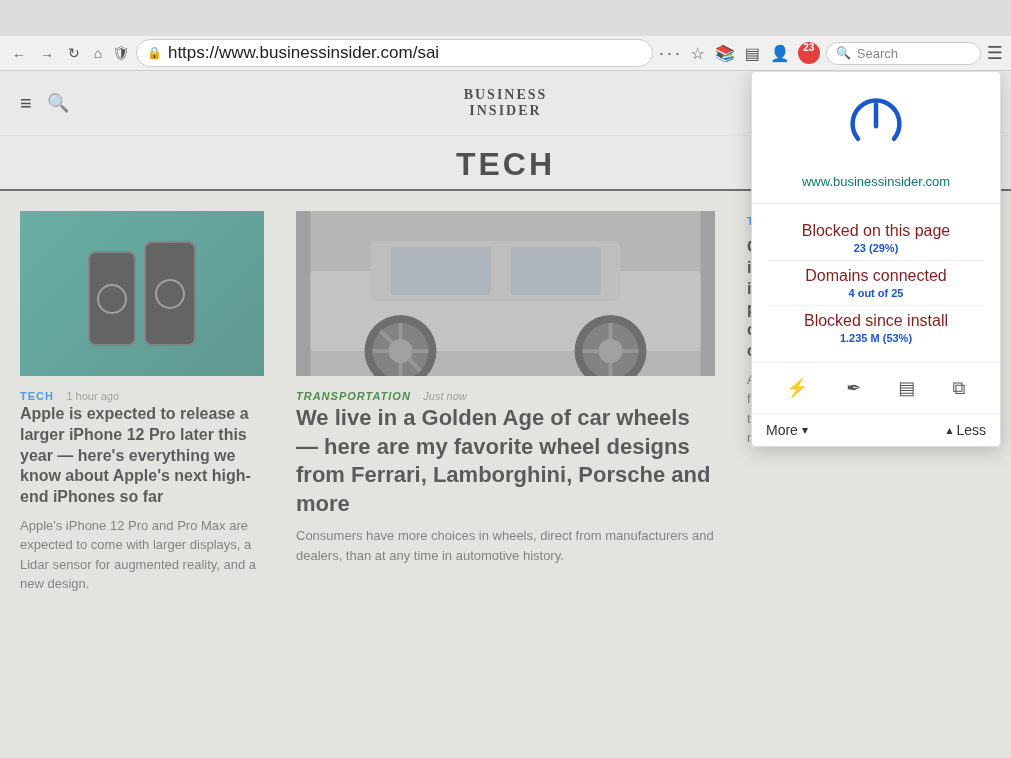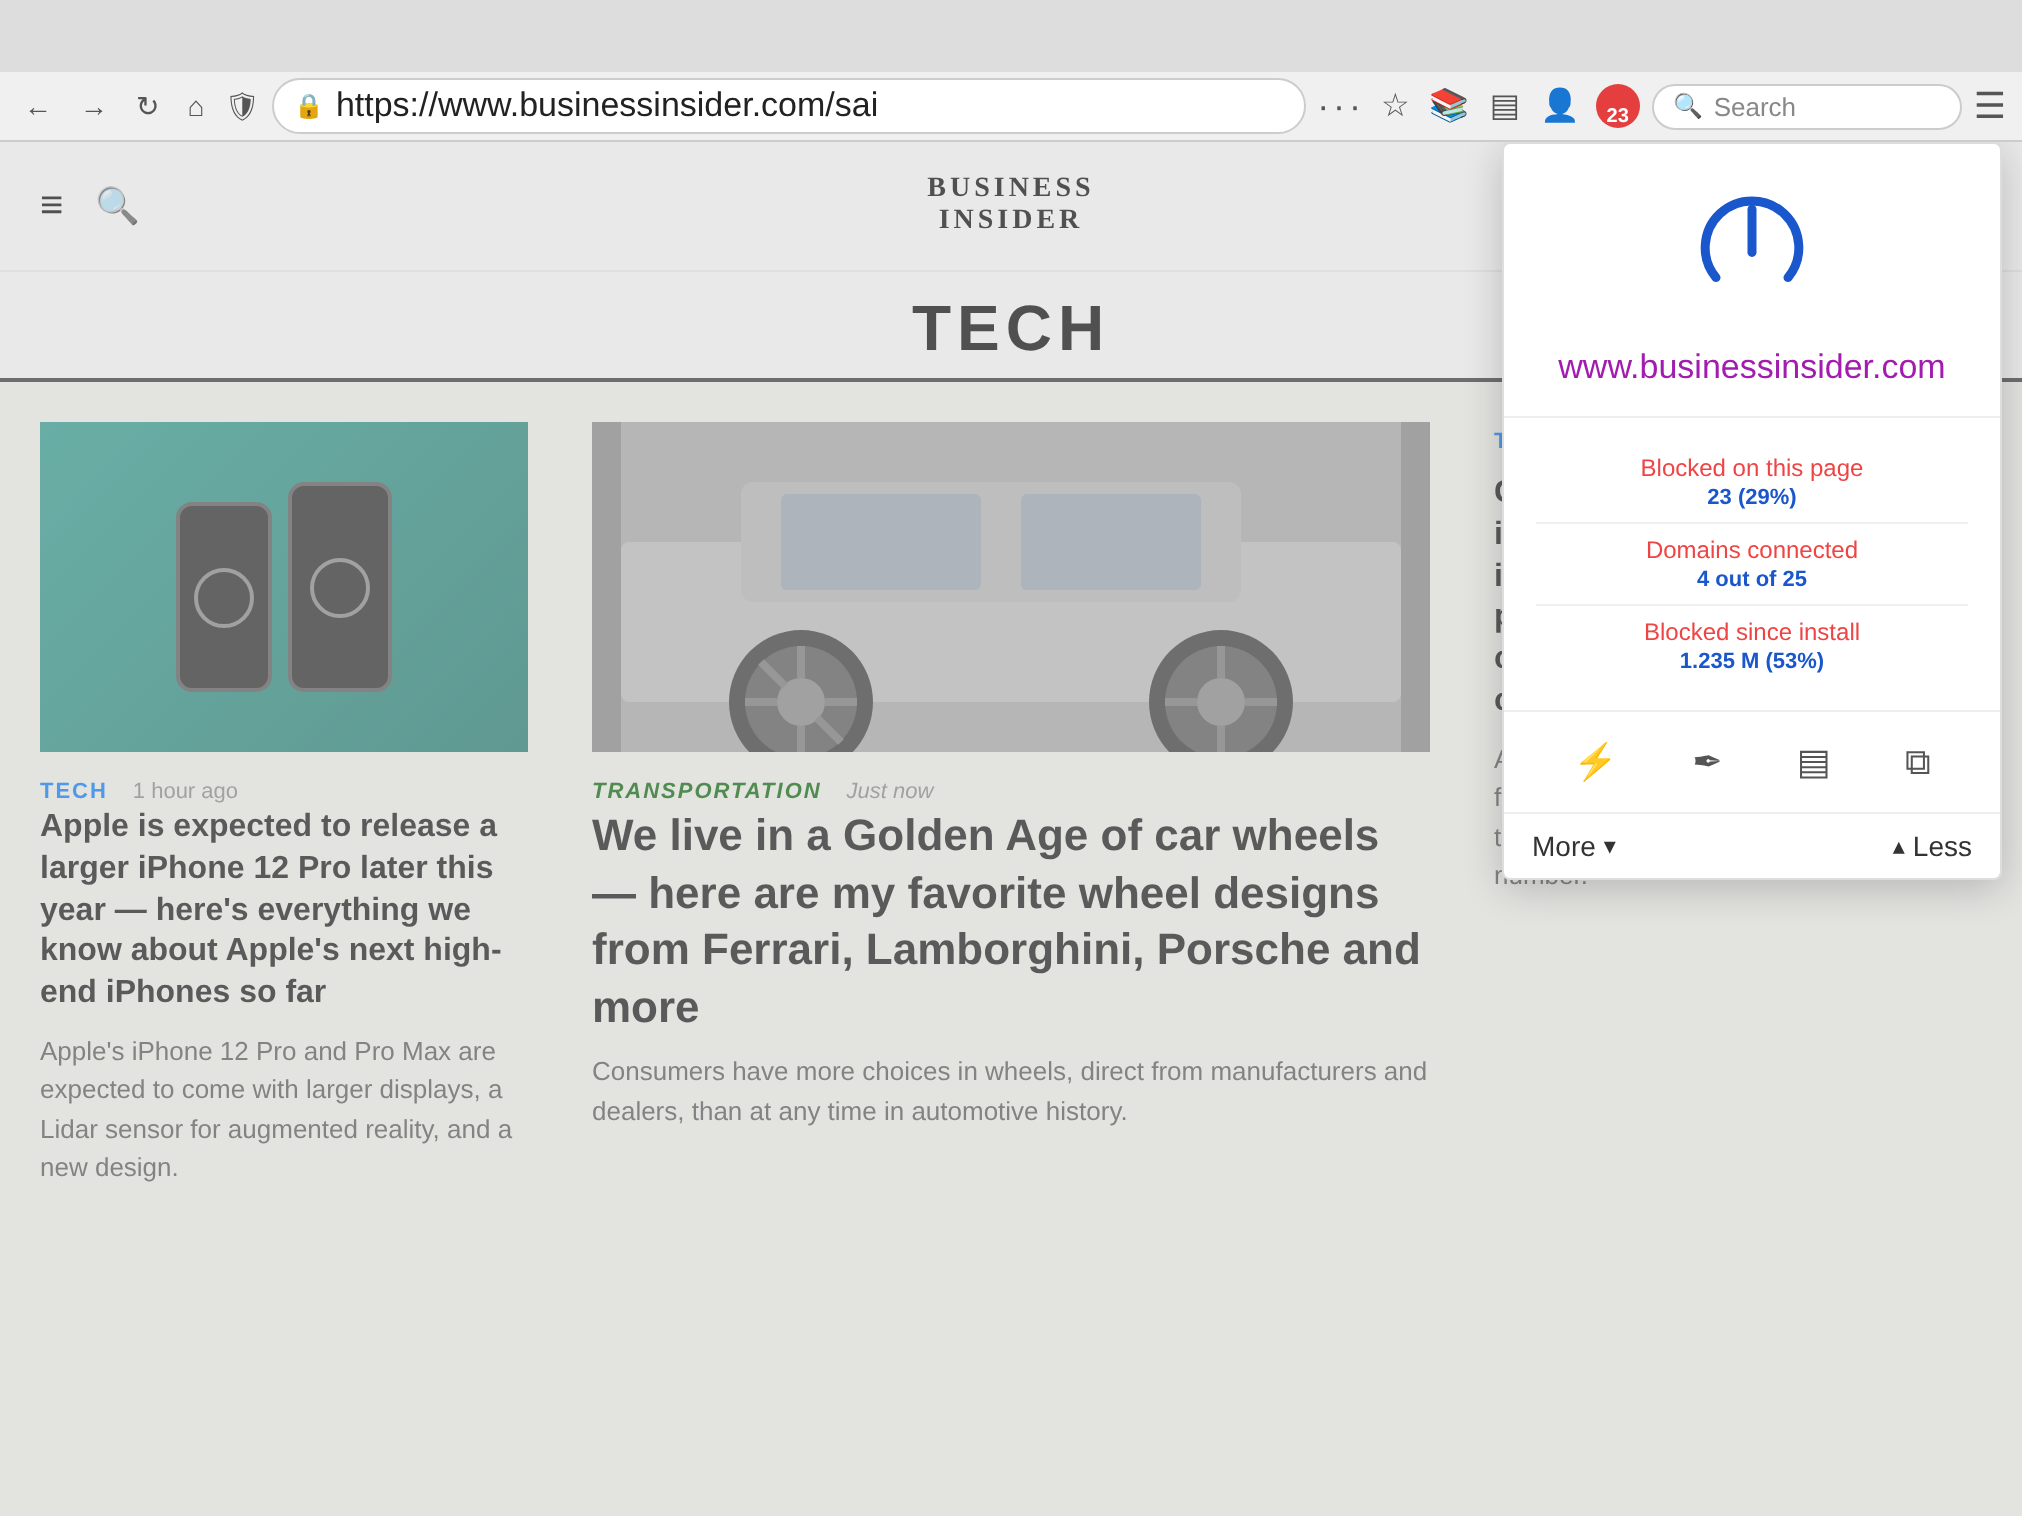--- a/index.html
+++ b/index.html
@@ -72,21 +72,21 @@
       position: relative;
       display: inline-flex;
       align-items: center;
       justify-content: center;
     }
     .ublock-circle {
       width: 22px;
       height: 22px;
       border-radius: 50%;
       background: #e53e3e;
-      display: flex; align-items: flex-end; justify-content: center;
+      display: flex; align-items: flex-start; justify-content: center;
     }
     .ublock-circle span {
       color: white;
       font-size: 10px;
       font-weight: bold;
     }
     .hamburger-icon {
       font-size: 18px;
       color: #555;
       cursor: pointer;
@@ -251,38 +251,38 @@
       display: flex;
       align-items: center;
       justify-content: center;
       margin-bottom: 10px;
     }
     .power-svg {
       width: 72px;
       height: 72px;
     }
     .ublock-domain {
-      font-size: 17px;
-      color: #a21caf;
+      font-size: 13px;
+      color: #0f766e;
     }
     .ublock-stats {
       padding: 12px 16px;
       border-bottom: 1px solid #eee;
     }
     .stat-row {
       display: flex;
       flex-direction: column;
       align-items: center;
       padding: 6px 0;
       border-bottom: 1px solid #f0f0f0;
     }
     .stat-row:last-child { border-bottom: none; }
     .stat-label {
-      font-size: 12px;
-      color: #ef4444;
+      font-size: 16px;
+      color: #7f1d1d;
       margin-bottom: 2px;
     }
     .stat-value {
       font-size: 11px;
       font-weight: bold;
       color: #1a56cc;
     }
     .ublock-icons {
       display: flex;
       align-items: center;

